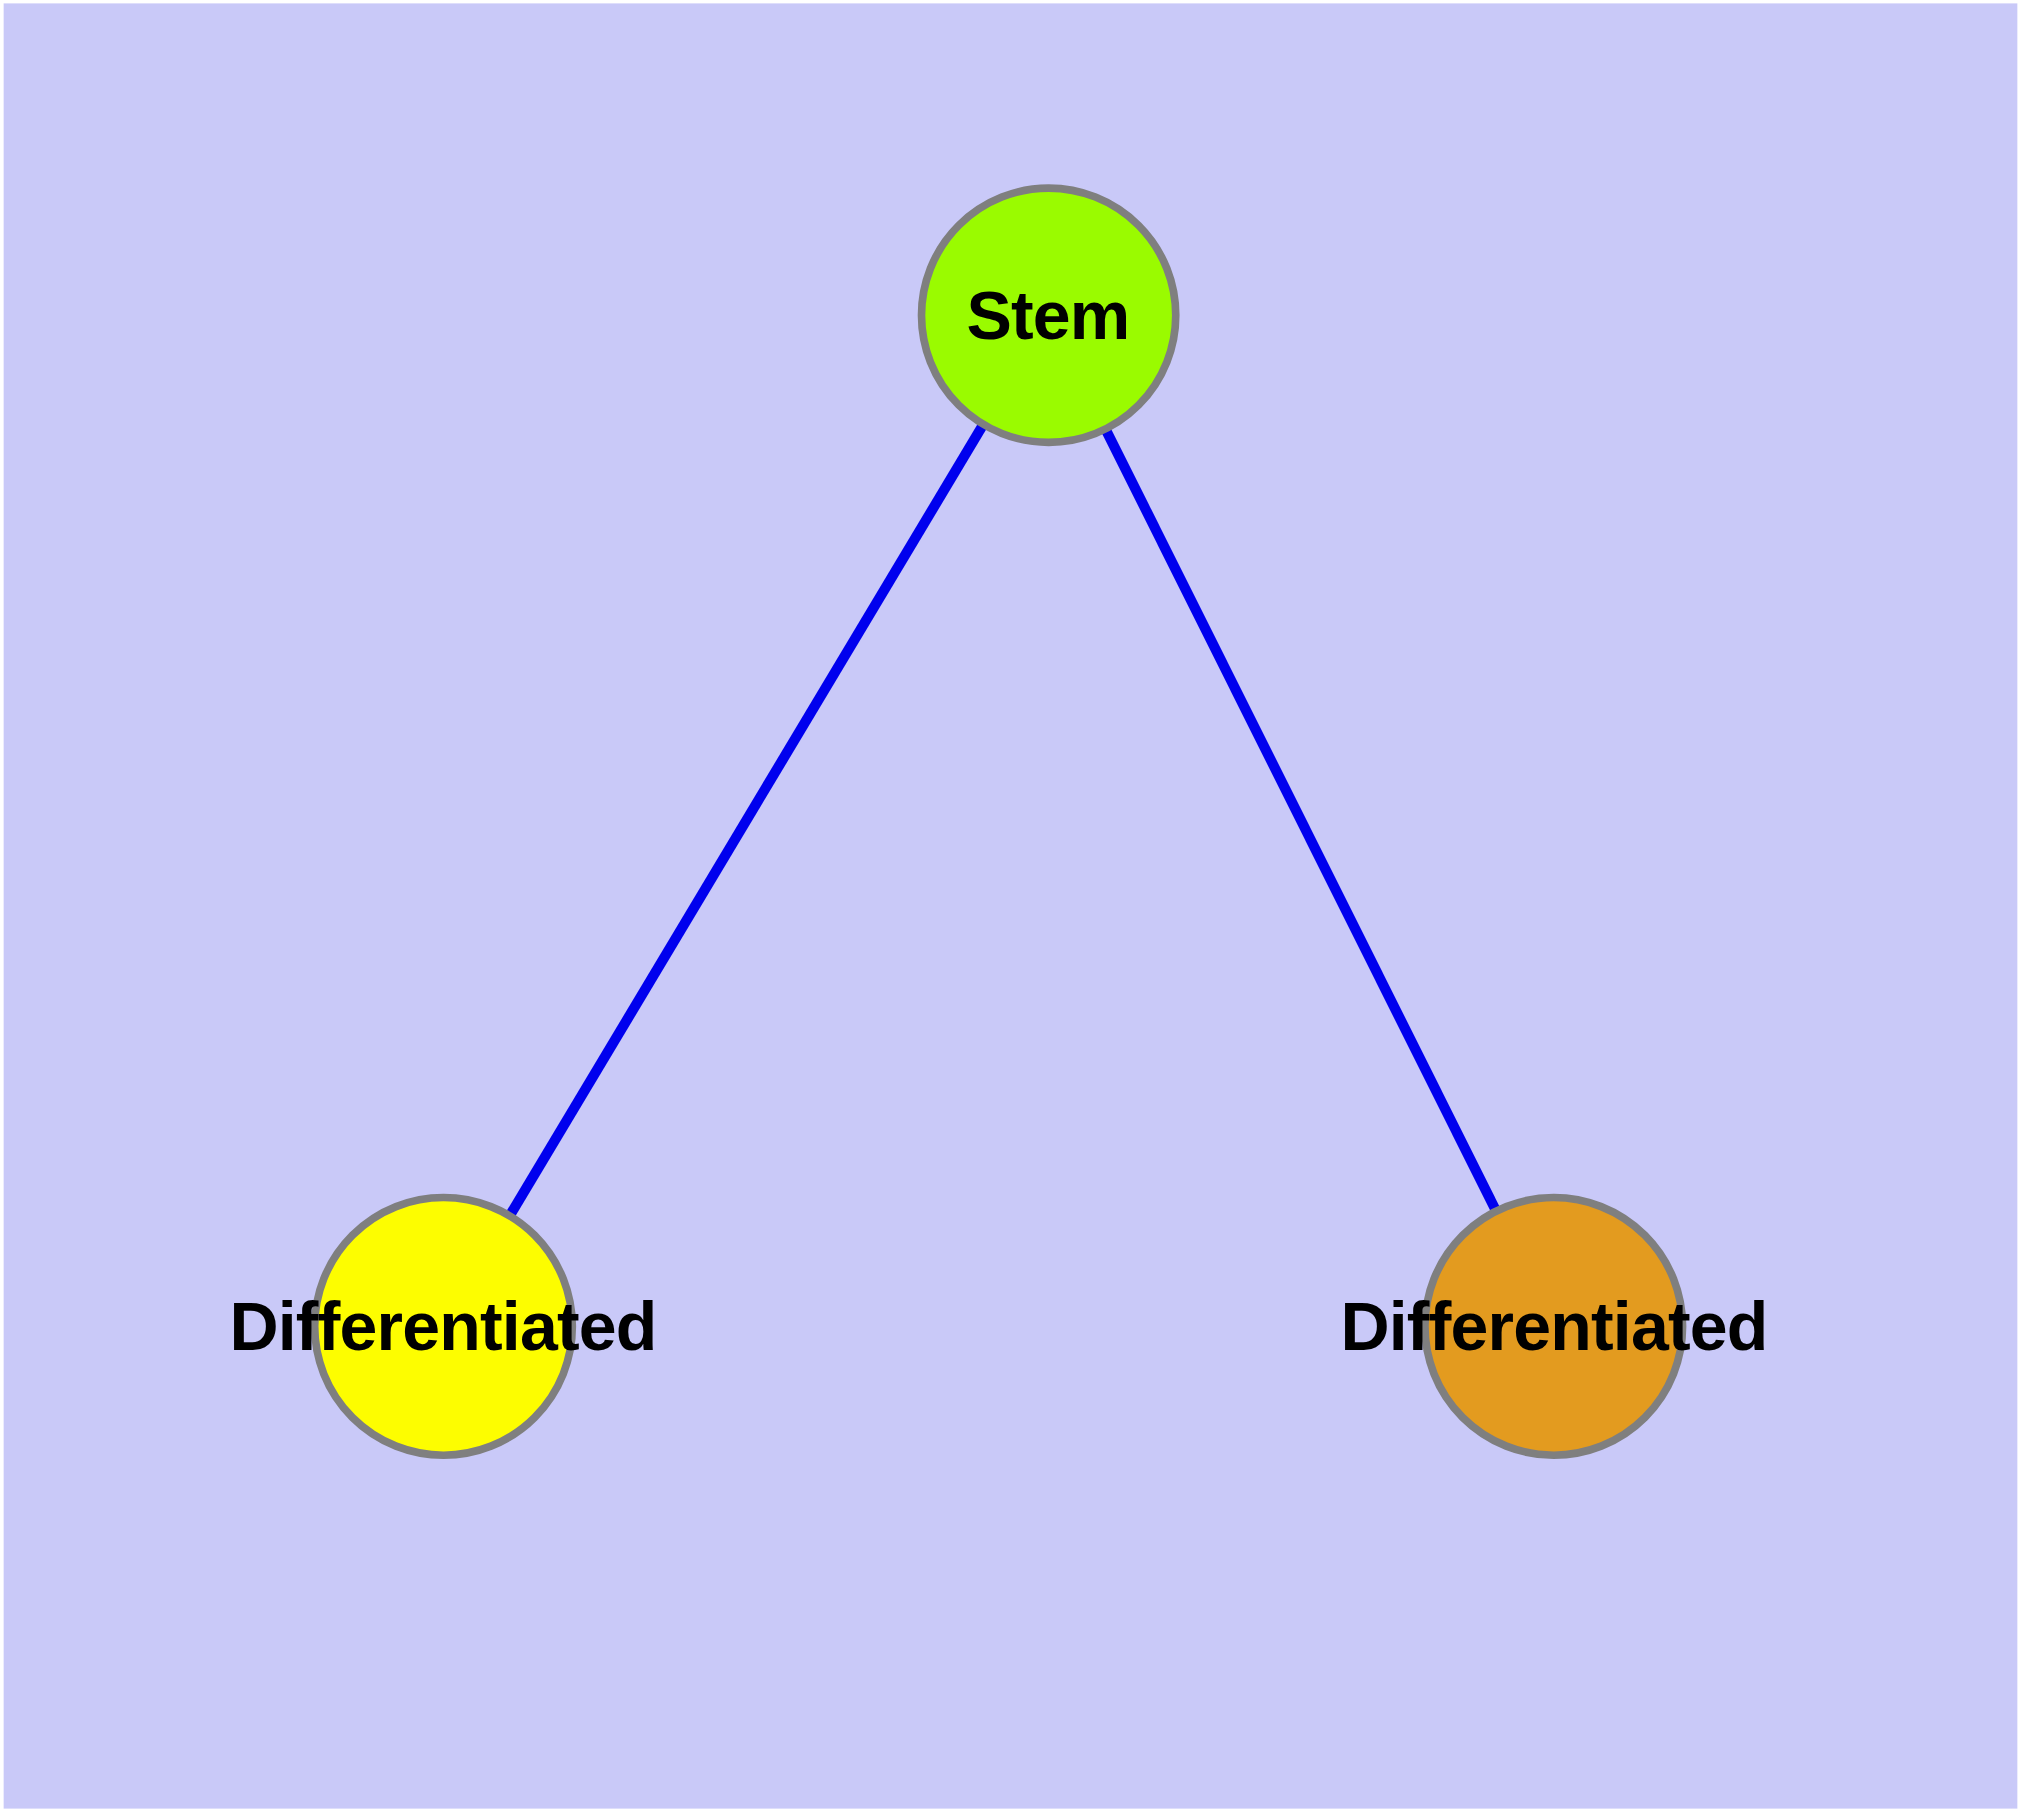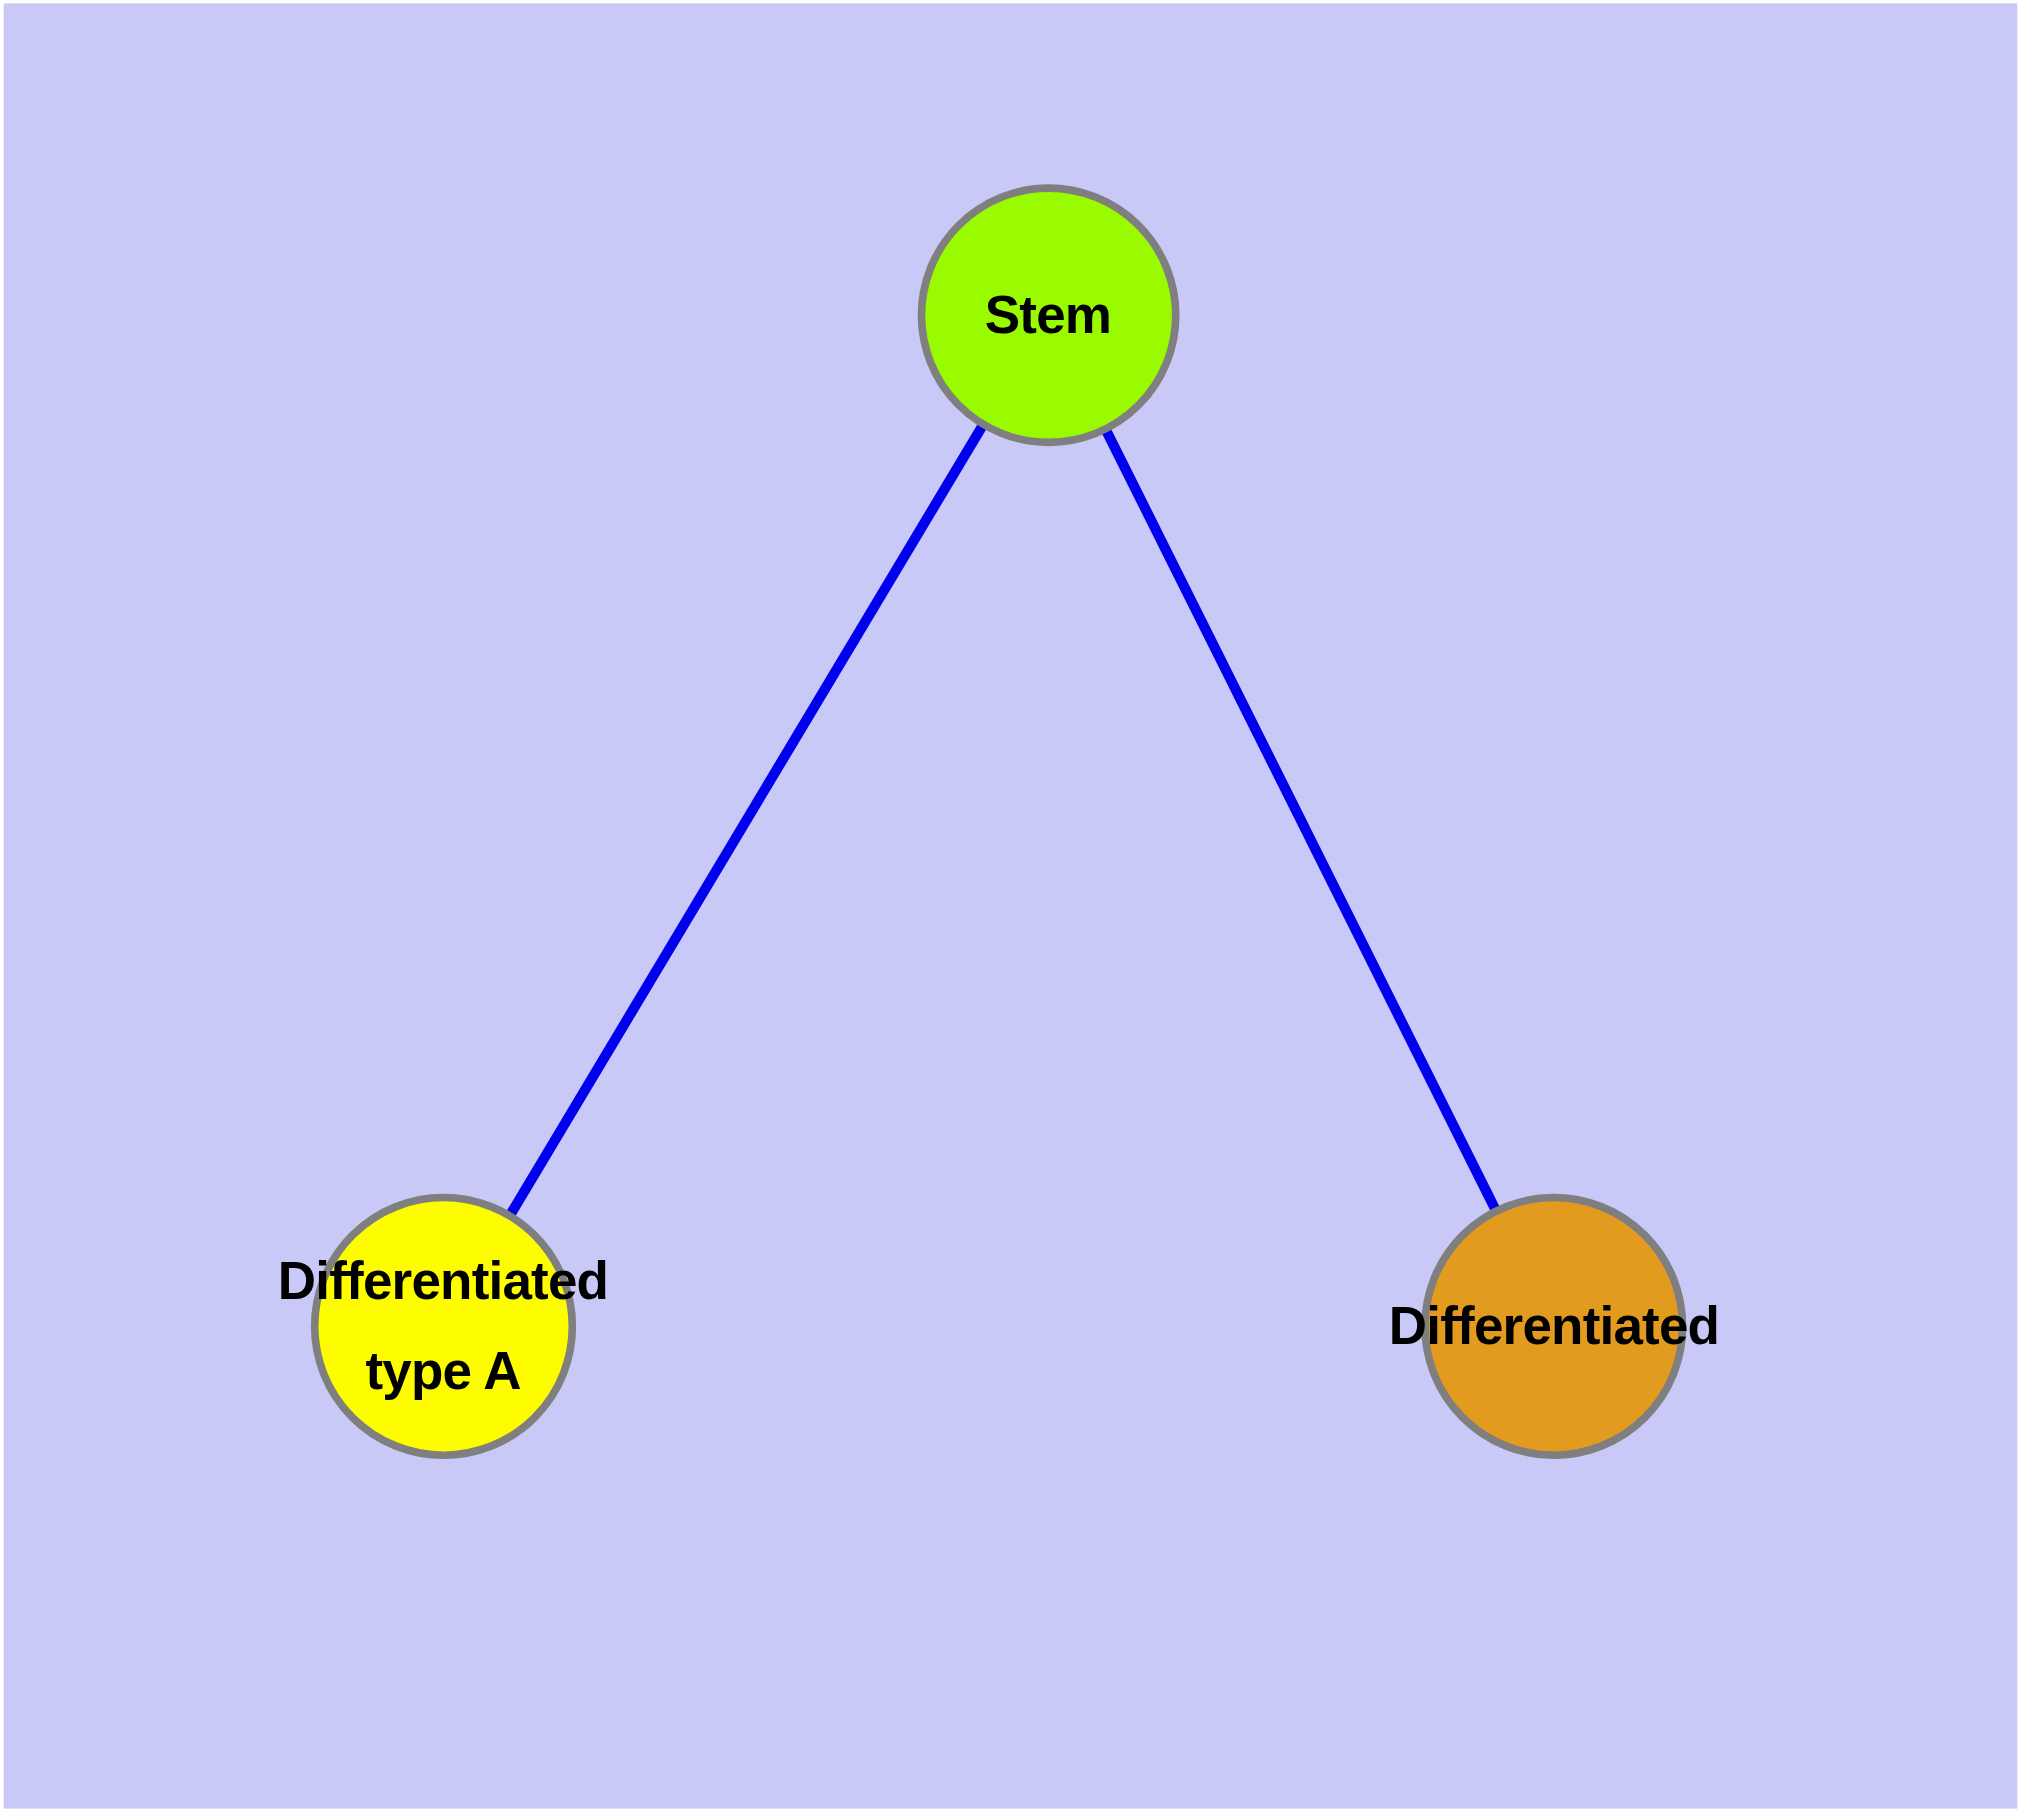--- a/index.html
+++ b/index.html
@@ -28,21 +28,21 @@
   .edge-line {
     stroke-width: 12;
     stroke-linecap: butt;
   }
   .node-label {
     position: absolute;
     transform: translate(-50%, -50%);
     text-align: center;
     color: #000000;
     font-weight: 700;
-    font-size: 53px;
+    font-size: 68px;
     line-height: 90px;
     white-space: nowrap;
     letter-spacing: -0.8px;
   }
 </style>
 </head>
 <body>
 
 <div class="stage">
 
@@ -57,21 +57,20 @@
     <circle cx="523" cy="1565" r="152" class="node-circle" fill="#fdfd00"></circle>
     <circle cx="1833" cy="1565" r="152" class="node-circle" fill="#e39b1f"></circle>
   </svg>
 
   <div class="node-label" style="left:1048px; top:315px;">
     <div>Stem</div>
   </div>
 
   <div class="node-label" style="left:443px; top:1326px;">
     <div>Differentiated</div>
-    <div>type A</div>
   </div>
 
   <div class="node-label" style="left:1554px; top:1326px;">
     <div>Differentiated</div>
   </div>
 
 </div>
 
 
 </body></html>

